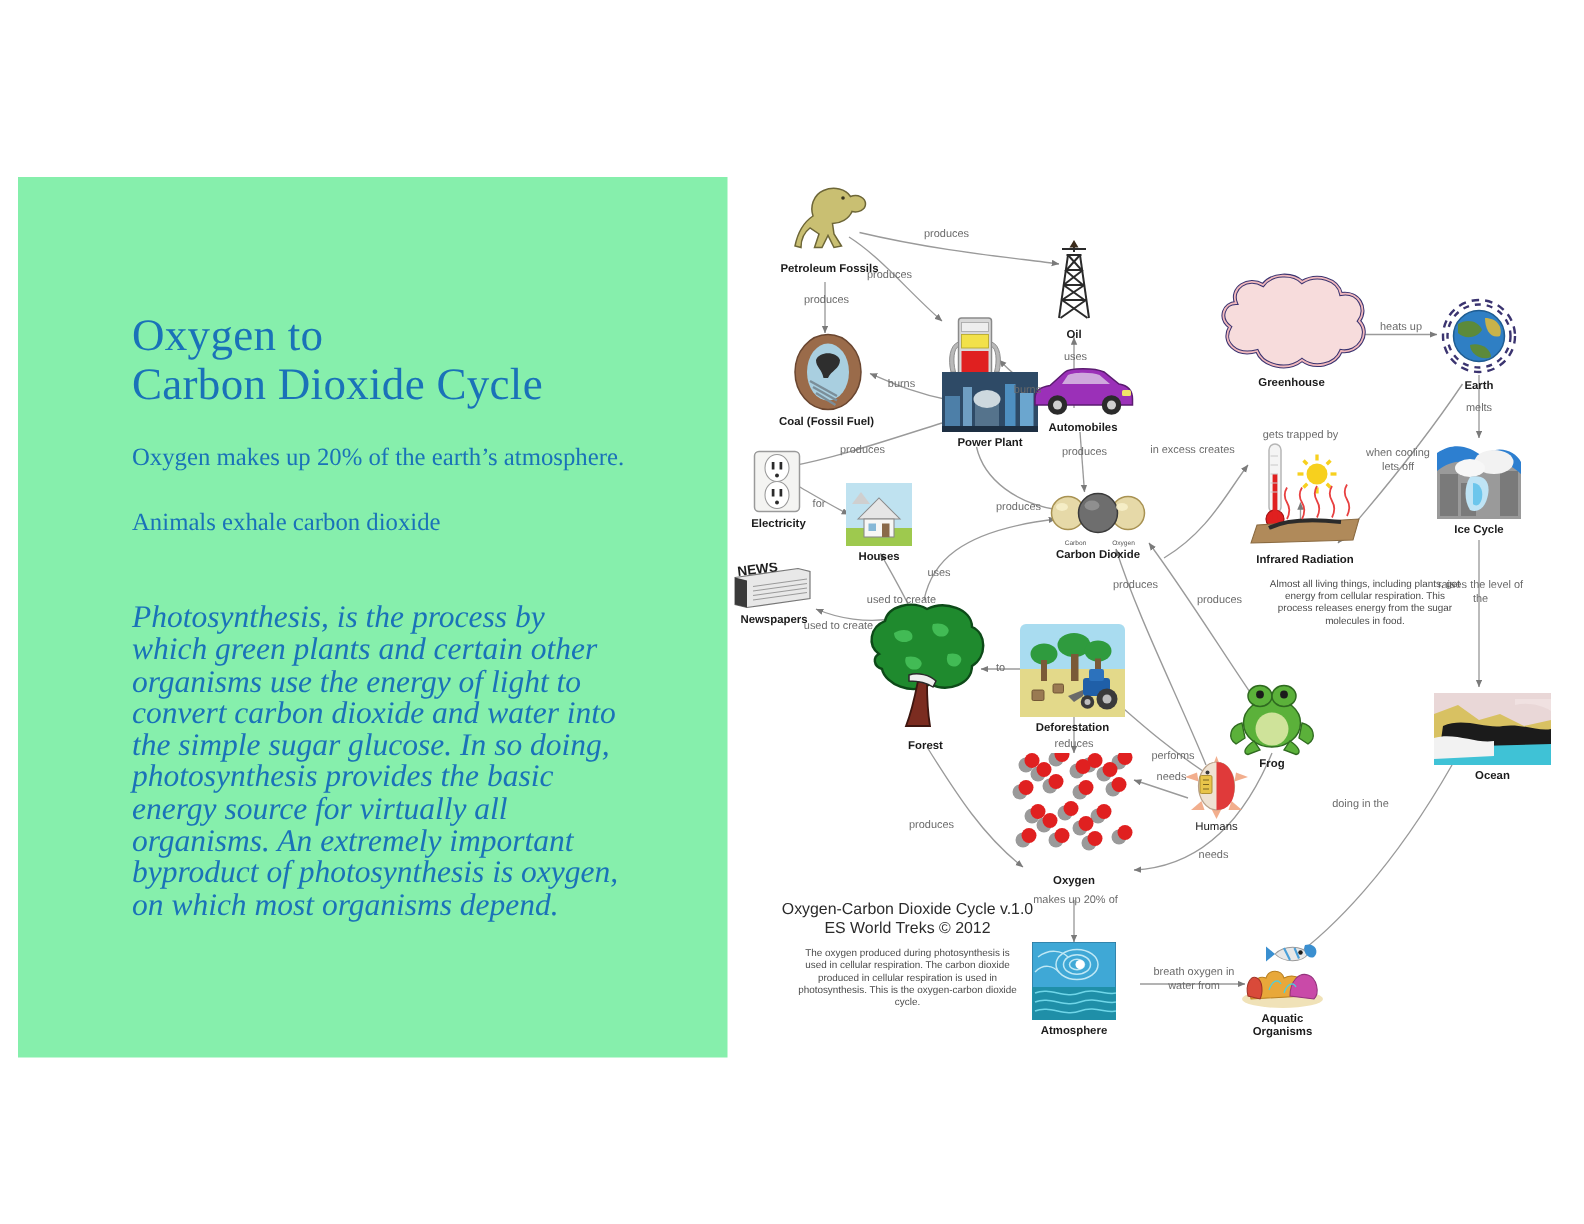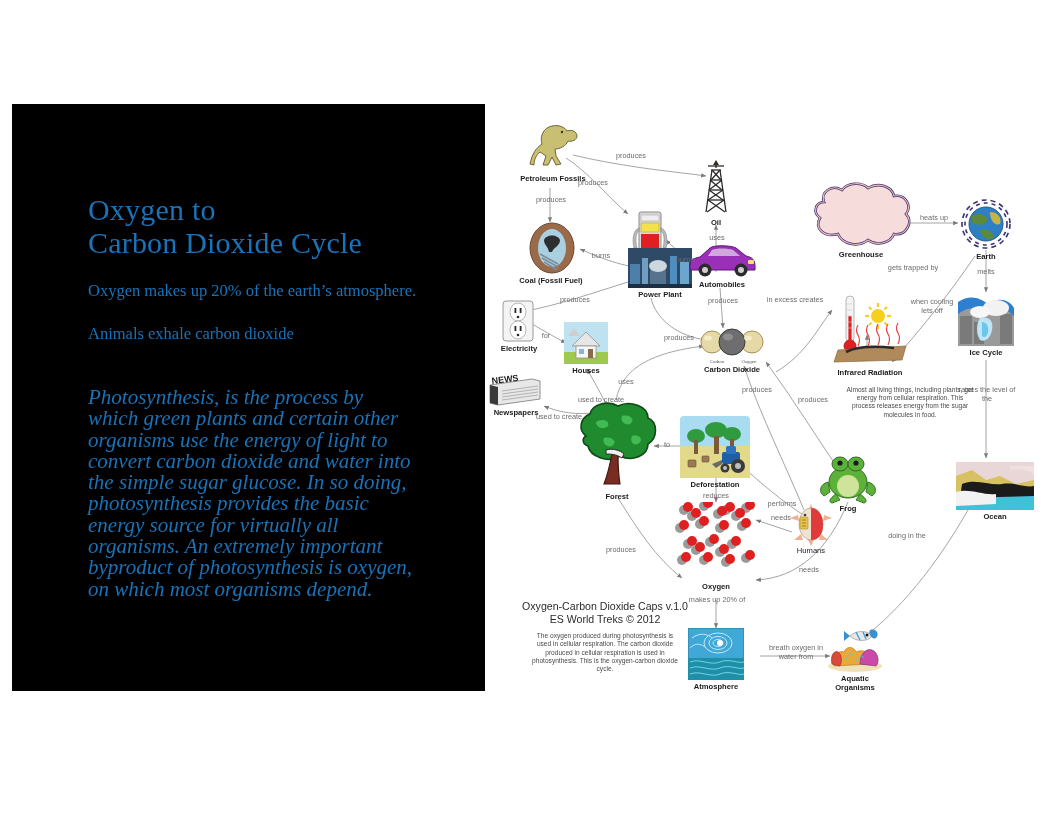--- a/index.html
+++ b/index.html
@@ -5,22 +5,22 @@
   html,body{margin:0;padding:0;}
   body{
     width:1056px;height:816px;background:#ffffff;
     font-family:"Liberation Sans", sans-serif;
     overflow:hidden;position:relative;
   }
   #slide{position:absolute;left:0;top:0;width:1056px;height:816px;background:#fff;}
 
   
   #green-panel{
-    position:absolute;left:12px;top:104px;width:473px;height:587px;
-    background:#000000;
+    position:absolute;left:12px;top:118px;width:473px;height:587px;
+    background:#86efac;
   }
   #title{
     position:absolute;left:76px;top:89px;width:380px;
     font-family:"Liberation Serif", serif;
     font-size:30px;line-height:33px;color:#1a72b8;font-weight:400;
     letter-spacing:.2px;
   }
   .bullet{
     position:absolute;left:76px;width:330px;
     font-family:"Liberation Serif", serif;
@@ -669,41 +669,41 @@
     <div class="elabel" style="left:62px;top:186px;width:50px;"><span>produces</span></div>
     <div class="elabel" style="left:48px;top:222px;width:20px;"><span>for</span></div>
     <div class="elabel" style="left:166px;top:224px;width:50px;"><span>produces</span></div>
     <div class="elabel" style="left:210px;top:187px;width:50px;"><span>produces</span></div>
     <div class="elabel" style="left:80px;top:286px;width:66px;"><span>used to create</span></div>
     <div class="elabel" style="left:38px;top:303px;width:66px;"><span>used to create</span></div>
     <div class="elabel" style="left:124px;top:268px;width:28px;"><span>uses</span></div>
     <div class="elabel" style="left:170px;top:331px;width:18px;"><span>to</span></div>
     <div class="elabel" style="left:272px;top:390px;width:44px;"><span>performs</span></div>
     <div class="elabel" style="left:270px;top:186px;width:74px;text-align:center;"><span>in excess creates</span></div>
-    <div class="elabel" style="left:346px;top:154px;width:66px;margin-left:46px;"><span>gets trapped by</span></div>
+    <div class="elabel" style="left:346px;top:176px;width:66px;"><span>gets trapped by</span></div>
     <div class="elabel" style="left:424px;top:104px;width:44px;"><span>heats up</span></div>
     <div class="elabel" style="left:480px;top:158px;width:36px;"><span>melts</span></div>
     <div class="elabel wrap" style="left:420px;top:188px;width:48px;"><span>when cooling lets off</span></div>
     <div class="elabel wrap" style="left:466px;top:276px;width:66px;"><span>raises the level of the</span></div>
     <div class="elabel" style="left:300px;top:286px;width:50px;"><span>produces</span></div>
     <div class="elabel" style="left:244px;top:276px;width:50px;"><span>produces</span></div>
     <div class="elabel" style="left:204px;top:382px;width:48px;"><span>reduces</span></div>
     <div class="elabel" style="left:108px;top:436px;width:50px;"><span>produces</span></div>
     <div class="elabel" style="left:276px;top:404px;width:34px;"><span>needs</span></div>
     <div class="elabel" style="left:304px;top:456px;width:34px;"><span>needs</span></div>
     <div class="elabel" style="left:186px;top:486px;width:86px;"><span>makes up 20% of</span></div>
     <div class="elabel wrap" style="left:272px;top:534px;width:72px;"><span>breath oxygen in water from</span></div>
     <div class="elabel wrap" style="left:400px;top:422px;width:38px;"><span>doing in the</span></div>
 
     <div class="note" style="left:358px;top:276px;width:128px;">
       <span>Almost all living things, including plants, get energy from cellular respiration. This process releases energy from the sugar molecules in food.</span>
     </div>
 
     <div id="cap-title" style="left:2px;top:490px;width:230px;">
-      <div>Oxygen-Carbon Dioxide Caps v.1.0</div>
+      <div>Oxygen-Carbon Dioxide Cycle v.1.0</div>
       <div>ES World Treks © 2012</div>
     </div>
     <div id="cap-body" style="left:42px;top:522px;width:150px;">
       <span>The oxygen produced during photosynthesis is used in cellular respiration. The carbon dioxide produced in cellular respiration is used in photosynthesis. This is the oxygen-carbon dioxide cycle.</span>
     </div>
 
   </div>
 </div>
 
 </body></html>

